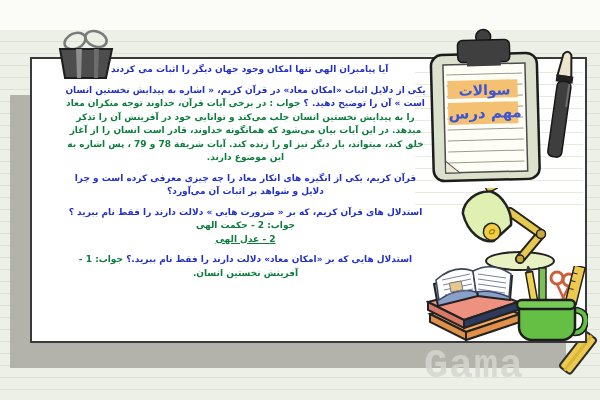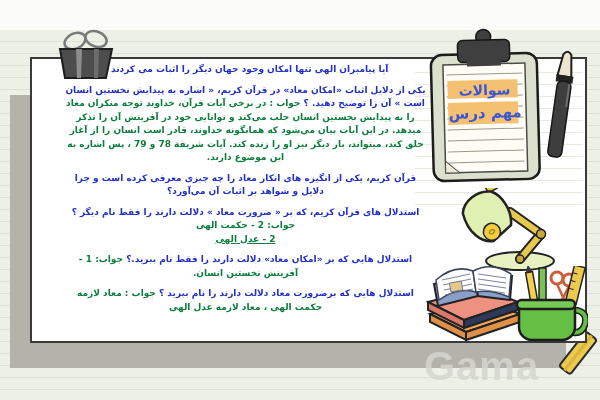--- a/index.html
+++ b/index.html
@@ -27,21 +27,21 @@
     font-weight:bold;direction:rtl;z-index:5;}
   .clip-label1{top:54px;font-size:14px;}
   .clip-label2{top:76px;font-size:15px;}
   .pen-wrap{left:536px;top:50px;width:46px;height:115px;transform:rotate(8deg);}
   .lamp-wrap{left:448px;top:188px;width:115px;height:84px;}
   .books-wrap{left:426px;top:256px;width:100px;height:86px;}
   .mug-wrap{left:512px;top:266px;width:76px;height:78px;}
   .binderclip-wrap{left:50px;top:26px;width:70px;height:56px;z-index:5;}
   .pencil-corner-wrap{left:558px;top:330px;width:42px;height:50px;z-index:1;}
   .watermark{position:absolute;left:424px;top:344px;z-index:3;font-size:40px;font-weight:bold;
-    letter-spacing:1px;color:#d6d6d1;opacity:0.85;font-family:Liberation Sans, sans-serif;}
+    letter-spacing:1px;color:#d6d6d1;opacity:0.85;font-family:Liberation Mono, monospace;}
 </style>
 </head>
 <body>
 
 <div class="slide">
 
   <div class="paper-bg"></div>
   <div class="panel-shadow"></div>
 
   <div class="illus pencil-corner-wrap">
@@ -61,31 +61,27 @@
         <span class="q qblock">آیا پیامبران الهی تنها امکان وجود جهان دیگر را اثبات می کردند ؟</span>
       </p>
       <p>
         <span class="q">یکی از دلایل اثبات «امکان معاد» در قرآن کریم، « اشاره به پیدایش نخستین انسان است » آن را توضیح دهید. ؟</span>
         <span class="a">جواب : در برخی آیات قرآن، خداوند توجه منکران معاد را به پیدایش نخستین انسان جلب می‌کند و توانایی خود در آفرینش آن را تذکر میدهد. در این آیات بیان می‌شود که همانگونه خداوند، قادر است انسان را از آغاز خلق کند، میتواند، بار دیگر نیز او را زنده کند. آیات شریفة 78 و 79 ، پس اشاره به این موضوع دارند.</span>
       </p>
       <p>
         <span class="q qblock">قرآن کریم، یکی از انگیزه های انکار معاد را چه چیزی معرفی کرده است و چرا دلایل و شواهد بر اثبات آن می‌آورد؟</span>
       </p>
       <p>
-        <span class="q">استدلال های قرآن کریم، که بر « ضرورت معاد » دلالت دارند را فقط نام دیگر ؟</span>
+        <span class="q">استدلال های قرآن کریم، که بر « ضرورت هایی » دلالت دارند را فقط نام ببرید ؟</span>
         <span class="a">جواب: 2 - حکمت الهی</span>
         <span class="a2line">2 - عدل الهی</span>
       </p>
       <p>
         <span class="q">استدلال هایی که بر «امکان معاد» دلالت دارند را فقط نام ببرید.؟</span>
         <span class="a">جواب: 1 - آفرینش نخستین انسان.</span>
-      </p>
-      <p>
-        <span class="q">استدلال هایی که برضرورت معاد دلالت دارند را نام ببرید ؟</span>
-        <span class="a">جواب : معاد لازمه حکمت الهی ، معاد لازمه عدل الهی</span>
       </p>
     </div>
   </div>
 
   <div class="illus binderclip-wrap">
     <svg width="70" height="56" viewBox="0 0 70 56">
       <ellipse cx="25" cy="15" rx="11" ry="7.5" fill="none" stroke="#7a7a7a" stroke-width="2.5" transform="rotate(-25 25 15)"></ellipse>
       <ellipse cx="46" cy="13" rx="11" ry="7.5" fill="none" stroke="#7a7a7a" stroke-width="2.5" transform="rotate(20 46 13)"></ellipse>
       <polygon points="10,23 62,23 56,52 15,52" fill="#4d4d4d" stroke="#1e1e1e" stroke-width="2"></polygon>
       <polygon points="26,23 32,23 31,52 27,52" fill="#8d8d8d"></polygon>

